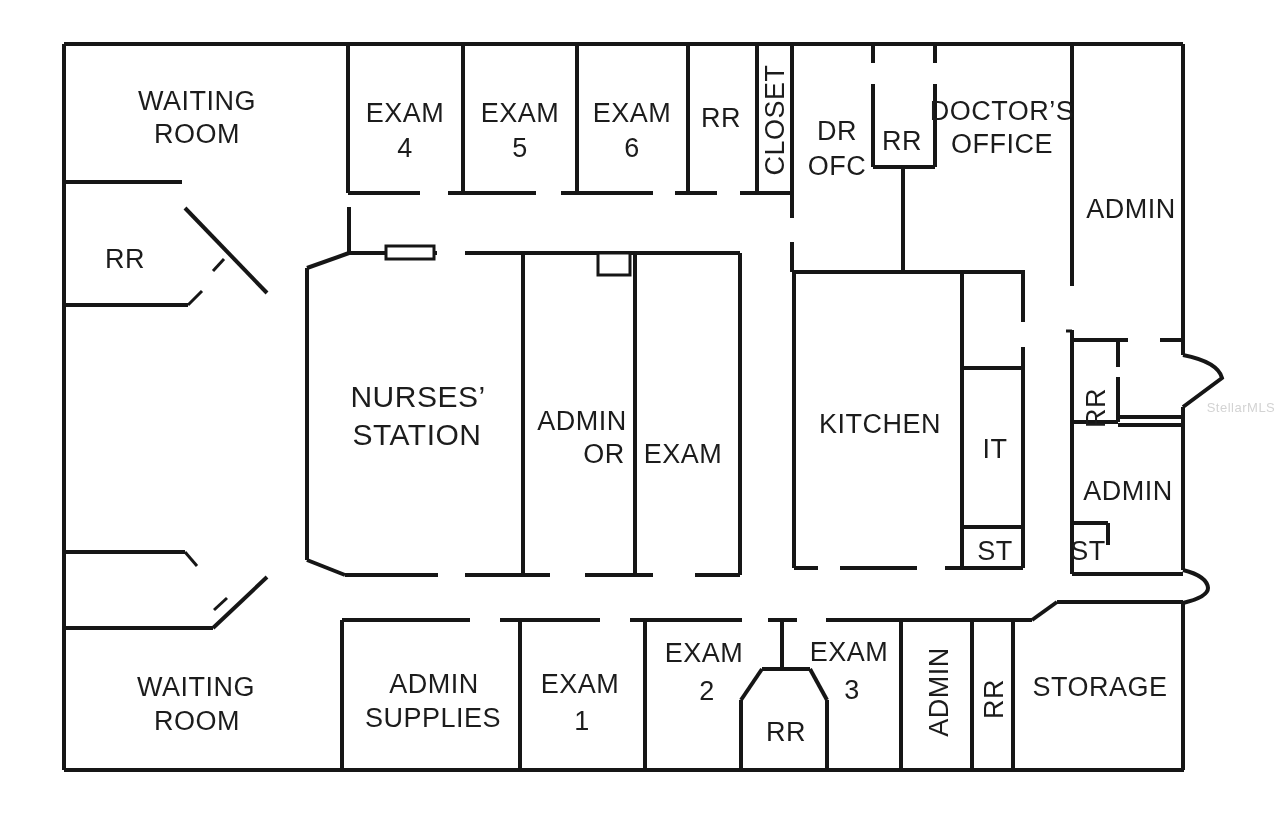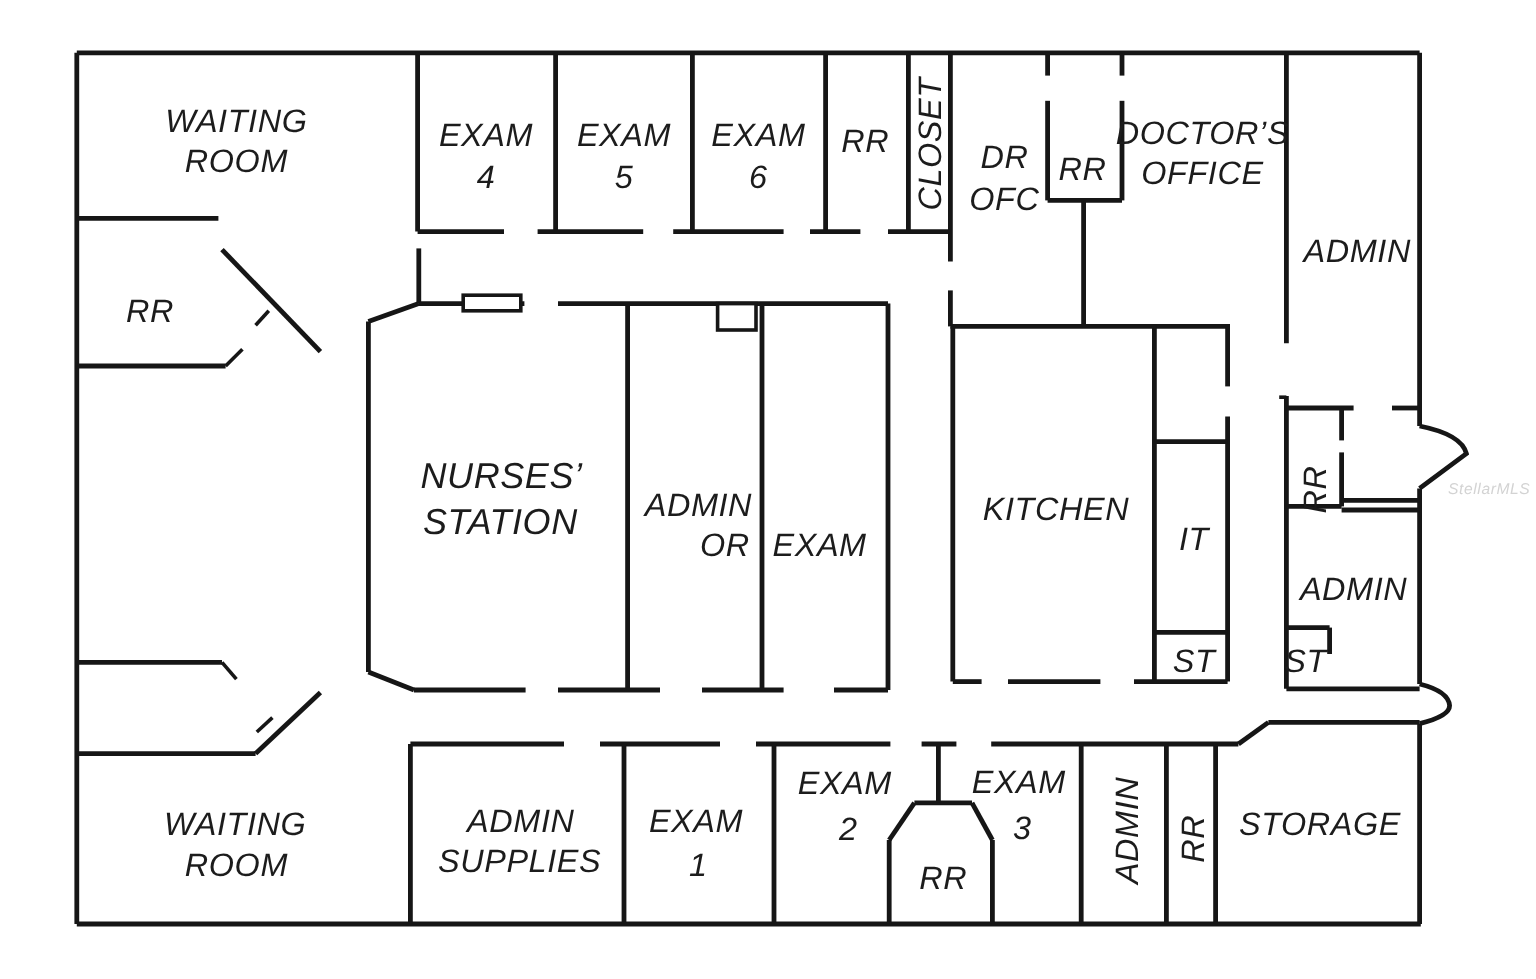--- a/index.html
+++ b/index.html
@@ -1,16 +1,16 @@
 <!DOCTYPE html>
 <html style="--background: #ffffff; --wall: #161616; --label: #1c1c1c; --watermark: #d3d3d3;"><head>
 <meta charset="utf-8">
 <style>
   html,body{margin:0;padding:0;background:var(--background,#fff);}
-  .canvas{position:relative;width:1280px;height:816px;background:var(--background,#fff);overflow:hidden;font-style:italic;}
+  .canvas{position:relative;width:1280px;height:816px;background:var(--background,#fff);overflow:hidden;}
   svg{display:block;}
   .walls line, .walls path{stroke:var(--wall,#161616);stroke-width:4;fill:none;}
   .ticks line{stroke:var(--wall,#161616);stroke-width:3;fill:none;}
   .sym{fill:#fff;stroke:var(--wall,#161616);stroke-width:3;}
   .labels text{fill:var(--label,#1c1c1c);font-family:"Liberation Sans",sans-serif;font-size:27px;letter-spacing:.5px;text-anchor:middle;}
   .labels text.big{font-size:30px;}
   text.wm{fill:var(--watermark,#d3d3d3);font-family:"Liberation Sans",sans-serif;font-size:13px;text-anchor:middle;letter-spacing:.5px;}
 </style>
 </head>
 <body>

